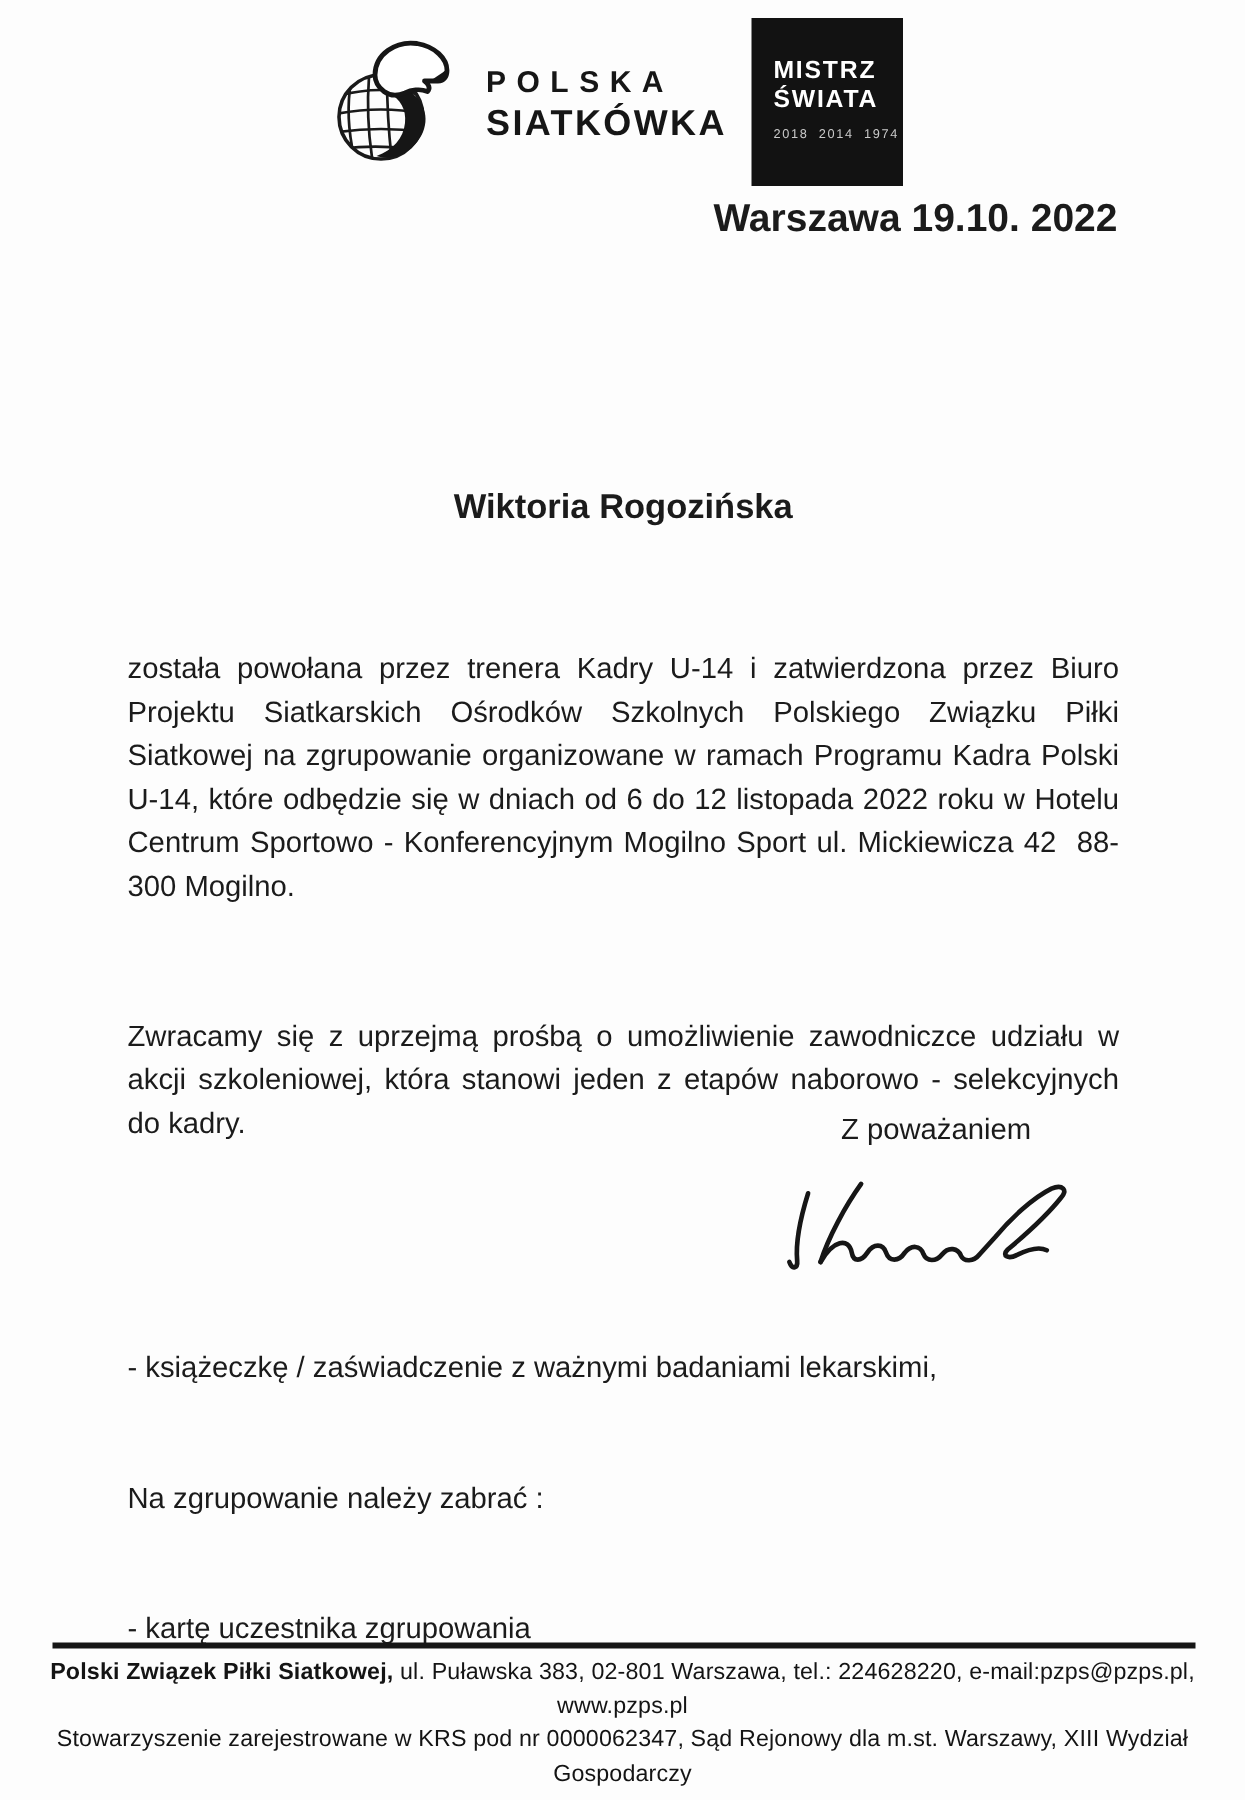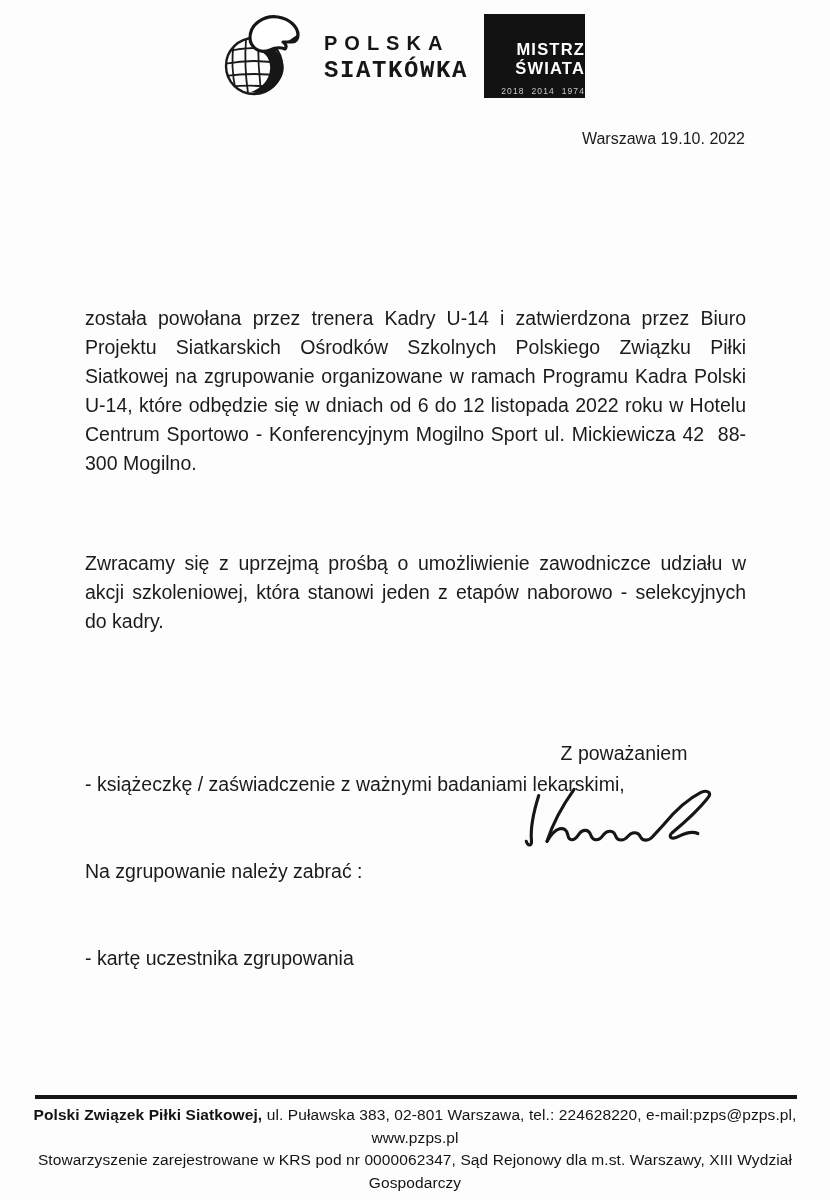--- a/index.html
+++ b/index.html
@@ -15,40 +15,40 @@
   .logo-row {
     position:absolute; top:12px; left:224px;
     display:flex; align-items:center;
   }
   .eagle-icon { width:92px; height:88px; flex:0 0 auto; }
   .wordmark { margin-left:8px; color:#161616; }
   .wordmark .l1 {
     font-size:20px; font-weight:800; letter-spacing:7px; line-height:30px;
   }
   .wordmark .l2 {
-    font-size:24px; font-weight:700; letter-spacing:1.6px; line-height:26px;font-family:Liberation Mono, monospace;
+    font-size:24px; font-weight:700; letter-spacing:1.6px; line-height:26px;
   }
   .badge {
     margin-left:16px;
-    width:101px; height:84px;
+    width:101px; height:112px;
     background:#121212; color:#fff;
     padding:26px 0 0 15px;
-    text-align:right;
   }
   .badge .b1, .badge .b2 {
     font-size:16.5px; font-weight:700; letter-spacing:1.2px; line-height:19px;
   }
   .badge .years {
     margin-top:8px; font-size:8.5px; letter-spacing:1.1px; color:#c9c9c9;
     white-space:pre;
   }
   
   .dateline {
     position:absolute; top:130px; right:85px;
-    font-size:16px;
+    font-size:26px;
+    font-weight:bold;
   }
   
   .letter {
     position:absolute; top:246px; left:85px; width:661px;
     font-size:19.5px; line-height:29px;
     text-align:justify; white-space:pre-wrap;
   }
   .letter p { margin:0; }
   .recipient-name {
     margin:18px 0 22px 0;
@@ -111,20 +111,21 @@
   <div class="badge">
     <div class="b1">MISTRZ</div>
     <div class="b2">ŚWIATA</div>
     <div class="years">2018  2014  1974</div>
   </div>
 </div>
 
 <div class="dateline">Warszawa 19.10. 2022</div>
 
 <div class="letter">
+  <div class="recipient-name">Wiktoria Rogozińska</div>
   <p>została powołana przez trenera Kadry U-14 i zatwierdzona przez Biuro Projektu Siatkarskich Ośrodków Szkolnych Polskiego Związku Piłki Siatkowej na zgrupowanie organizowane w ramach Programu Kadra Polski U-14, które odbędzie się w dniach od 6 do 12 listopada 2022 roku w Hotelu Centrum Sportowo - Konferencyjnym Mogilno Sport ul. Mickiewicza 42  88-300 Mogilno.</p>
   <p class="para-gap">Zwracamy się z uprzejmą prośbą o umożliwienie zawodniczce udziału w akcji szkoleniowej, która stanowi jeden z etapów naborowo - selekcyjnych do kadry.</p>
   <div class="checklist">
     <div>- książeczkę / zaświadczenie z ważnymi badaniami lekarskimi,</div>
     <div>Na zgrupowanie należy zabrać :</div>
     <div>- kartę uczestnika zgrupowania</div>
     
   </div>
 </div>
 

